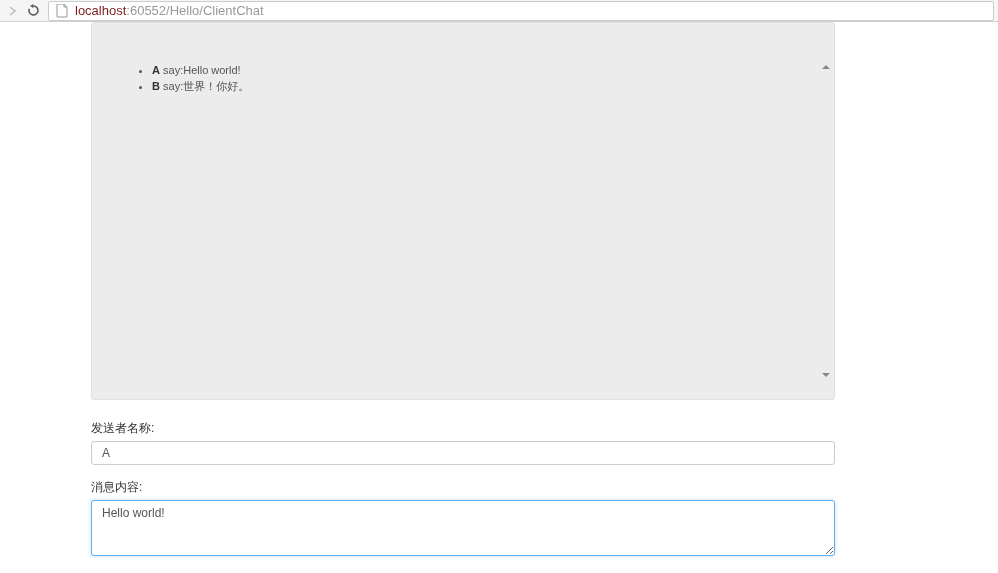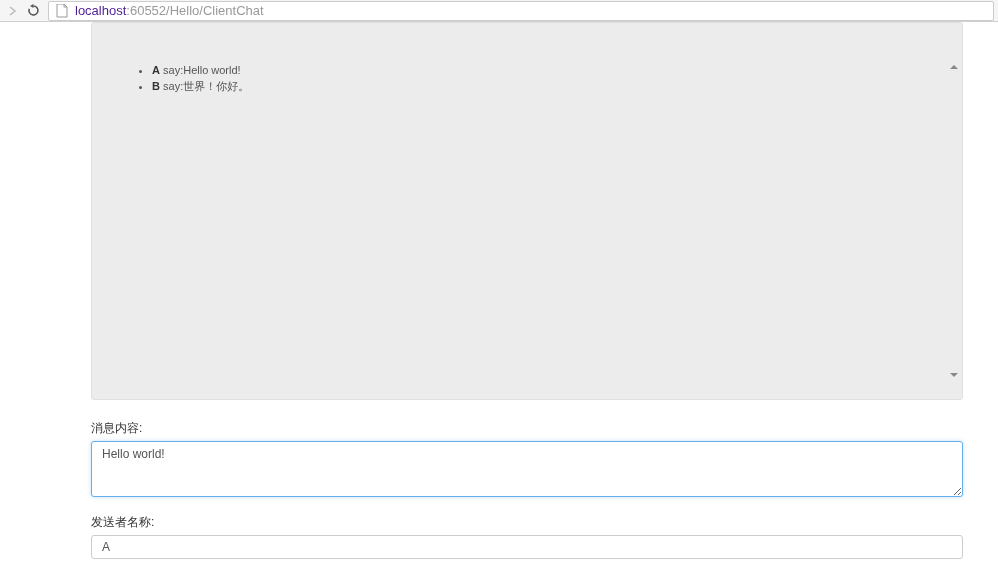--- a/index.html
+++ b/index.html
@@ -53,31 +53,31 @@
     }
     .page-icon {
       width: 14px;
       height: 14px;
       margin-right: 6px;
       display: flex;
       align-items: center;
       justify-content: center;
     }
     .url-host {
-      color: #4c1d95;
+      color: #7f1d1d;
     }
     .url-rest {
       color: #999;
     }
     .content-wrapper {
       padding: 0 0 0 0;
     }
     .chat-container {
       margin: 0 auto;
-      width: 872px;
+      width: 744px;
       margin-left: 91px;
     }
     .chat-panel {
       background: #ececec;
       border: 1px solid #e0e0e0;
       border-radius: 3px;
       height: 378px;
       margin-bottom: 20px;
       position: relative;
       display: flex;
@@ -191,23 +191,23 @@
           <li><span class="sender">B</span><span> say:</span><span>世界！你好。</span></li>
         </ul>
       </div>
       <div class="scrollbar-track">
         <div class="scroll-arrow up"></div>
         <div class="scroll-arrow down"></div>
       </div>
     </div>
 
     <div class="form-group">
+      <label class="form-label">发送者名称:</label>
+      <input type="text" class="text-input" value="A" style="">
+    </div>
+
+    <div class="form-group">
       <label class="form-label">消息内容:</label>
       <textarea class="textarea-input" style="">Hello world!</textarea>
     </div>
 
-    <div class="form-group">
-      <label class="form-label">发送者名称:</label>
-      <input type="text" class="text-input" value="A" style="">
-    </div>
-
   </div>
 </div>
 
 </body></html>

